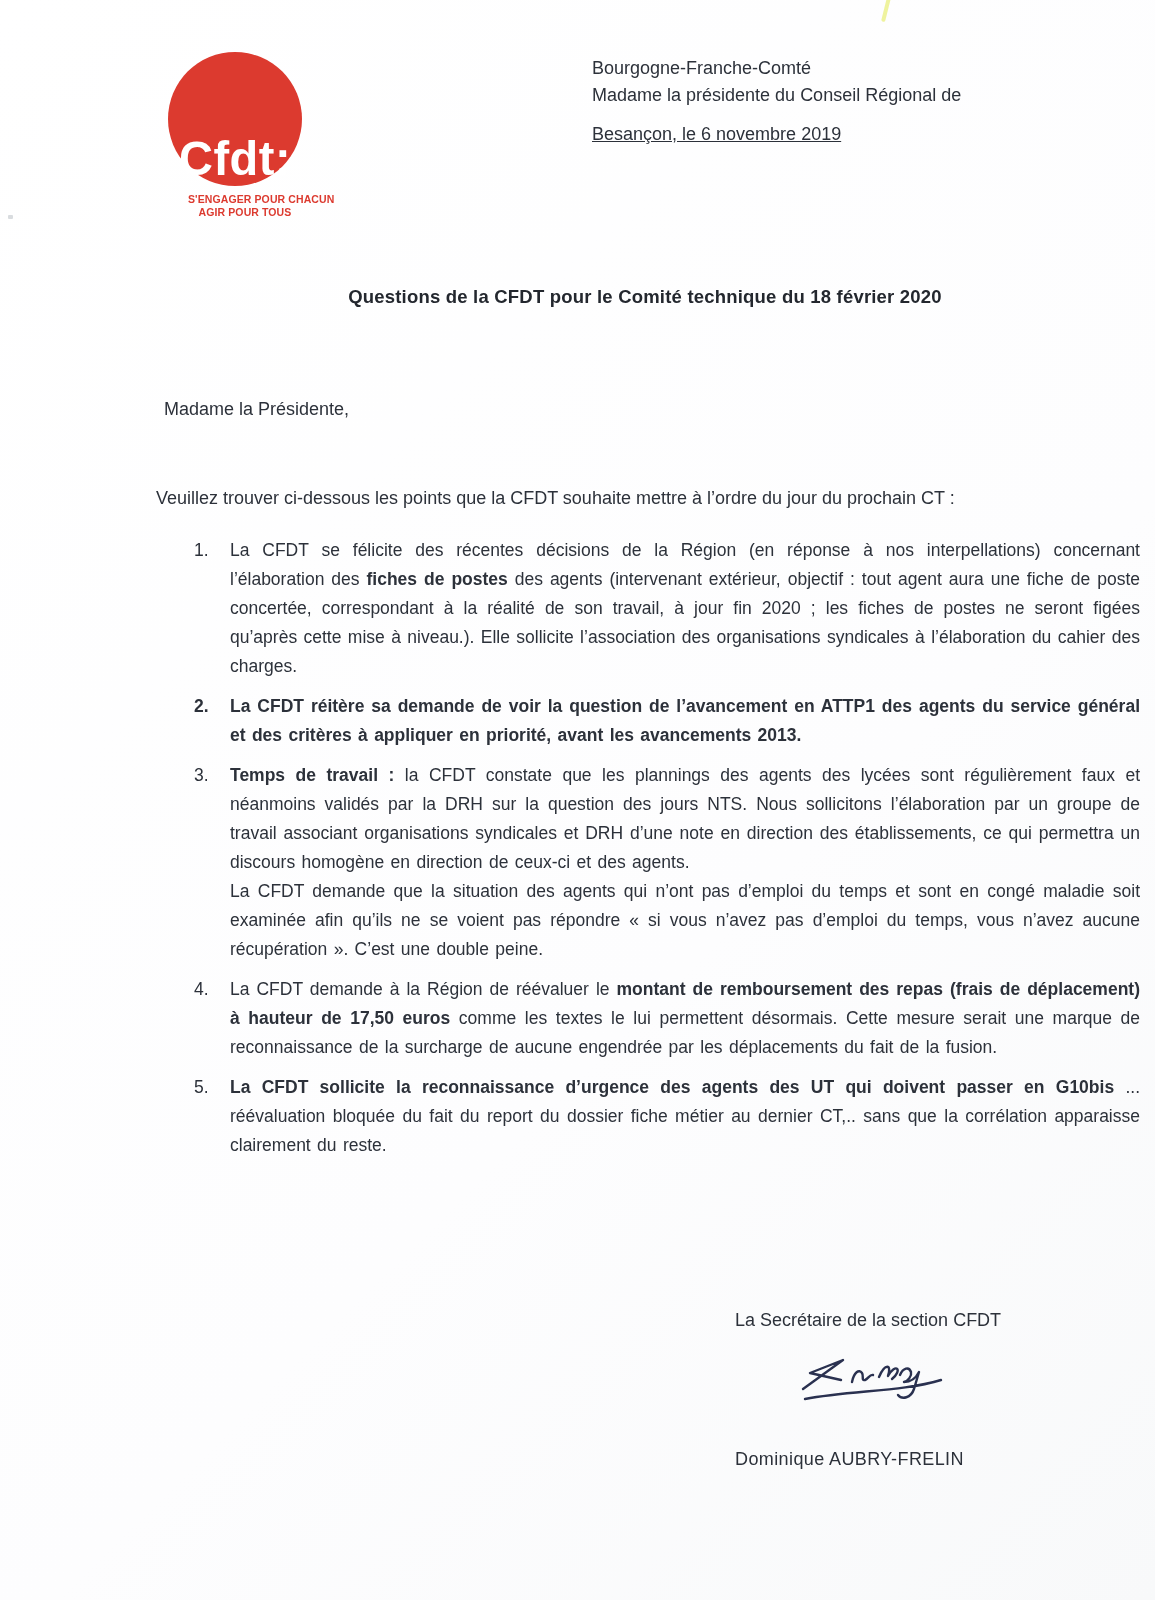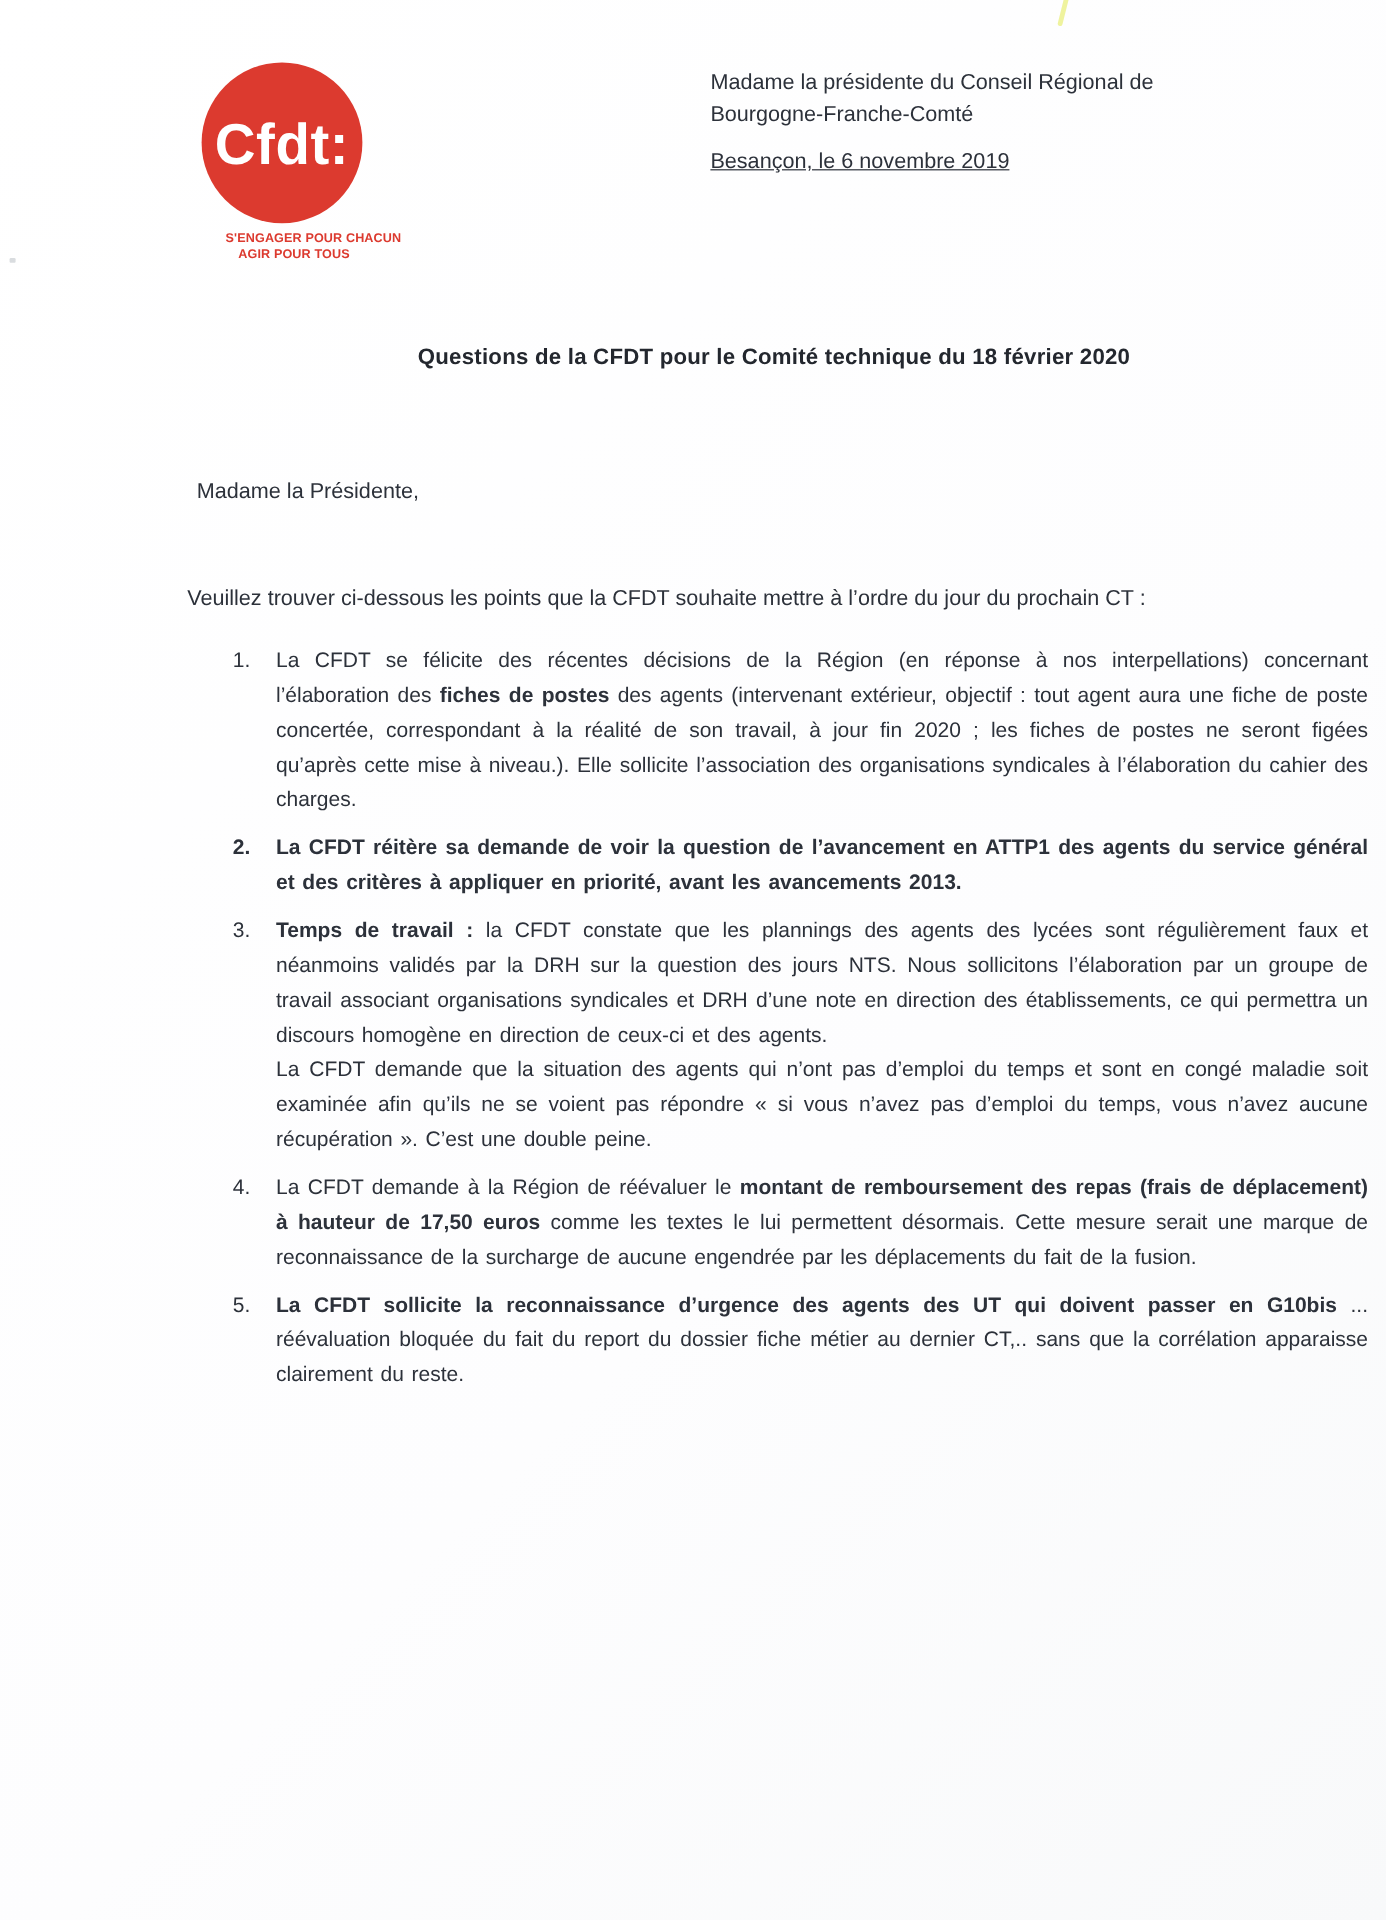--- a/index.html
+++ b/index.html
@@ -10,21 +10,21 @@
     margin:0 auto;
     background:linear-gradient(135deg,#ffffff 0%,#fdfdfe 60%,#f8f9fa 100%);
     overflow:hidden;
     font-family:"Liberation Sans", sans-serif;
     color:#2c313a;
   }
   
   .logo-block{position:absolute;left:168px;top:52px;width:134px;text-align:center;}
   .logo-circle{
     width:134px;height:134px;border-radius:50%;
-    display:flex;align-items:center;justify-content:center;
+    display:flex;align-items:flex-end;justify-content:center;
   }
   .logo-text{
     color:#ffffff;font-weight:bold;font-size:47px;letter-spacing:0.5px;
     transform:scaleY(1.02);
   }
   .logo-tagline{
     margin-top:7px;font-weight:bold;font-size:10.5px;line-height:13px;
     letter-spacing:0.1px;white-space:nowrap;
   }
   
@@ -79,22 +79,22 @@
     <div class="logo-circle" style="background: rgb(220, 58, 47);">
       <span class="logo-text">Cfdt:</span>
     </div>
     <div class="logo-tagline" style="color: rgb(220, 58, 47); margin-left: 20px;">
       <div>S'ENGAGER POUR CHACUN</div>
       <div>AGIR POUR TOUS</div>
     </div>
   </div>
 
   <div class="recipient">
+    <div>Bourgogne-Franche-Comté</div>
     <div>Madame la présidente du Conseil Régional de</div>
-    <div>Bourgogne-Franche-Comté</div>
   </div>
   <div class="dateline">Besançon, le 6 novembre 2019</div>
 
   <div class="title">Questions de la CFDT pour le Comité technique du 18 février 2020</div>
 
   <div class="salutation">Madame la Présidente,</div>
   <div class="intro">Veuillez trouver ci-dessous les points que la CFDT souhaite mettre à l’ordre du jour du prochain CT :</div>
 
   <ol class="points">
     <li class="point">
@@ -124,14 +124,25 @@
     </li>
     <li class="point">
       <span class="num">5.</span>
       <div class="point-body">
           <p><span class="b">La CFDT sollicite la reconnaissance d’urgence des agents des UT qui doivent passer en G10bis</span><span> ... réévaluation bloquée du fait du report du dossier fiche métier au dernier CT,.. sans que la corrélation apparaisse clairement du reste.</span></p>
         </div>
     </li>
   </ol>
 
 
+  <div class="signoff">
+    <div class="sig-role">La Secrétaire de la section CFDT</div>
+    <svg class="sig-scrawl" width="150" height="62" viewBox="0 0 150 62">
+      <path d="M6,42 L46,13 L13,26 L44,33
+               M55,35 c2,-10 7,-13 10,-9 c2,3 -1,8 3,7 c3,-1 5,-6 8,-5
+               M82,30 c6,-14 13,-13 9,-1 c8,-14 15,-6 4,3
+               M103,28 c3,-7 9,-9 11,-3 c1,4 -3,9 -7,10 c7,0 12,-4 15,-10 l-5,17 c-3,9 -12,11 -16,6
+               M8,52 C55,43 105,45 144,33" fill="none" stroke-width="2.4" stroke-linecap="round" stroke-linejoin="round" stroke="#2a3150"></path>
+    </svg>
+    <div class="sig-name">Dominique AUBRY-FRELIN</div>
+  </div>
 
 </div>
 
 </body></html>

